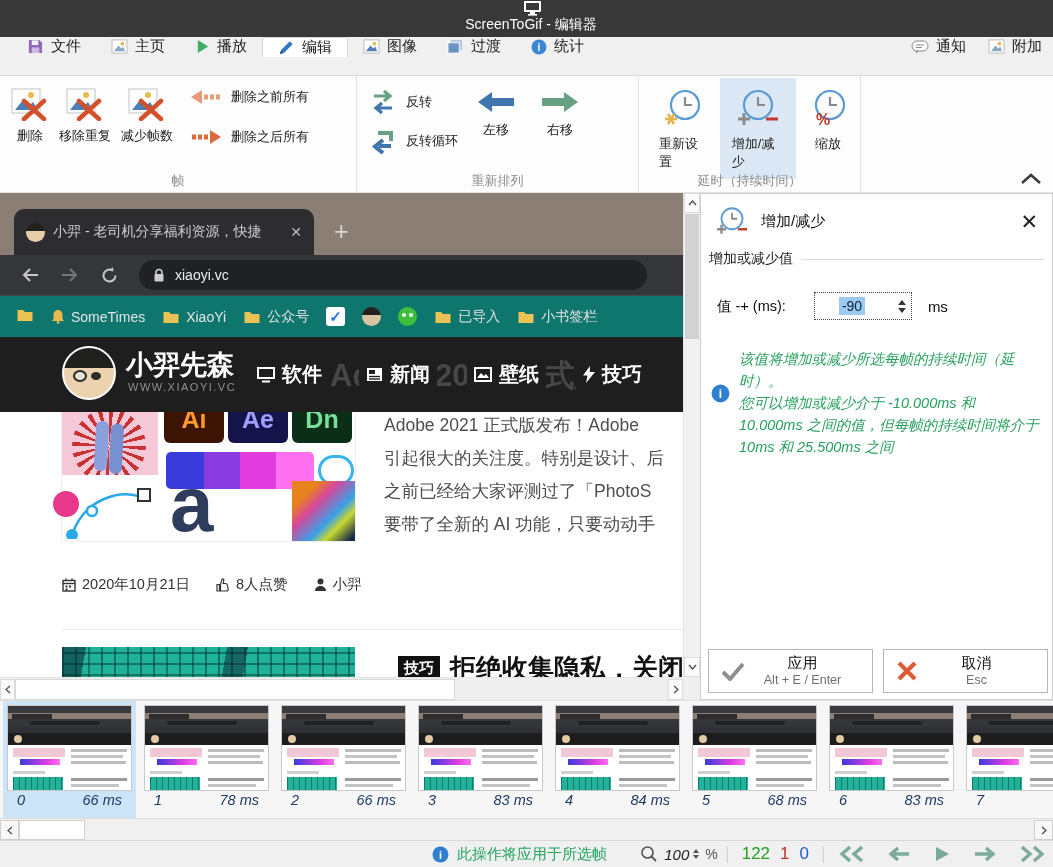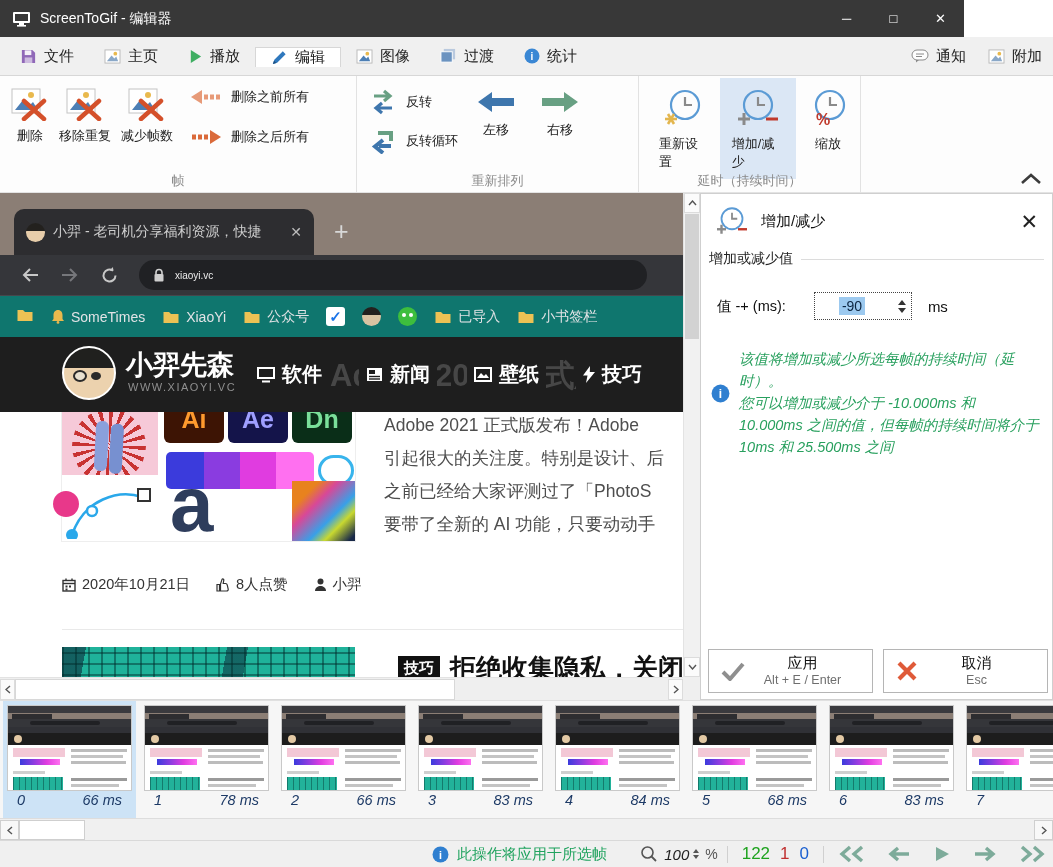--- a/index.html
+++ b/index.html
@@ -1,27 +1,27 @@
 <!DOCTYPE html>
 <html><head>
 <meta charset="utf-8">
 <style>
   * { margin:0; padding:0; box-sizing:border-box; }
   body { font-family:"Liberation Sans", sans-serif; background:#888; }
   #window { position:relative; width:1053px; height:867px; background:#fff; overflow:hidden; font-family:"Liberation Sans", sans-serif; }
 
   
-  .titlebar { position:absolute; left:0; top:0; width:964px; height:37px; background:#383838; display:flex; align-items:center; color:#fff; }
+  .titlebar { position:absolute; left:0; top:0; width:1053px; height:37px; background:#383838; display:flex; align-items:center; color:#fff;flex-direction:column; }
   .app-icon { margin-left:12px; display:flex; }
   .titlebar .title { margin-left:9px; font-size:14px; }
   .win-controls { margin-left:auto; display:flex; height:100%; }
   .win-btn { width:47px; height:100%; display:flex; align-items:center; justify-content:center; font-size:13px; color:#fff; }
 
   
-  .tabbar { position:absolute; left:0; top:37px; width:1053px; height:39px; background:#f0f0f0; border-bottom:1px solid #d7d7d7; display:flex; align-items:center; padding-left:5px; }
+  .tabbar { position:absolute; left:0; top:37px; width:1053px; height:39px; background:#f0f0f0; border-bottom:1px solid #d7d7d7; display:flex; align-items:flex-start; padding-left:12px; }
   .rtab { display:flex; align-items:center; gap:7px; padding:0 15px; font-size:15px; color:#222; position:relative; }
   .rtab.active { background:#fff; border:1px solid #d7d7d7; border-bottom:none; margin-bottom:-1px; }
   .tabbar-right { margin-left:auto; display:flex; }
   .tabbar-right .rtab { padding:0 11px; }
 
   
   .ribbon { position:absolute; left:0; top:76px; width:1053px; height:117px; background:#fdfdfd; border-bottom:1px solid #e3e3e3; }
   .rgroup { position:absolute; top:0; height:117px; border-right:1px solid #e2e2e2; }
   .rgroup-label { position:absolute; bottom:3px; left:0; width:100%; text-align:center; font-size:13px; color:#8a8a8a; }
   .g-frame { left:0; width:357px; }
@@ -42,21 +42,21 @@
   .preview { position:absolute; left:0; top:193px; width:683px; height:484px; overflow:hidden; background:#fff; }
   .c-tabstrip { position:absolute; left:0; top:0; width:683px; height:62px; background:#8b7e75; }
   .c-tab { position:absolute; left:14px; top:16px; width:300px; height:46px; background:#2d2d30; border-radius:10px 10px 0 0; display:flex; align-items:center; padding:4px 12px; color:#cfcfcf; }
   .c-tab-title { font-size:14px; white-space:nowrap; overflow:hidden; max-width:225px; margin-left:8px; }
   .c-tab-close { margin-left:auto; font-size:14px; color:#bdbdbd; }
   .favicon { width:19px; height:19px; border-radius:50%; background:linear-gradient(#23211e 0 42%, #e7cdaa 42%); flex:none; }
   .c-newtab { position:absolute; left:334px; top:24px; font-size:25px; color:#d8d8d8; font-weight:300; }
   .c-toolbar { position:absolute; left:0; top:62px; width:683px; height:40px; background:#35363a; display:flex; align-items:center; }
   .nav-ic { margin-left:20px; display:flex; }
   .omnibox { margin-left:20px; width:508px; height:30px; background:#202124; border-radius:15px; display:flex; align-items:center; padding:0 14px; }
-  .omni-url { color:#ececec; font-size:10px; margin-left:10px; }
+  .omni-url { color:#ececec; font-size:14px; margin-left:10px; }
   .c-bookmarks { position:absolute; left:0; top:102px; width:683px; height:42px; background:#0f766e; border-top:1px solid #46474c; display:flex; align-items:center; gap:17px; padding-left:16px; }
   .bm { display:flex; align-items:center; gap:6px; color:#e2e3e6; font-size:14px; }
   .bm-check { width:19px; height:19px; background:#fff; border-radius:3px; color:#1a73e8; font-size:15px; font-weight:bold; display:flex; align-items:center; justify-content:center; }
   .bm-avatar { width:19px; height:19px; border-radius:50%; background:linear-gradient(#23211e 0 42%, #d9c3a2 42%); }
   .bm-wechat { width:19px; height:19px; border-radius:50%; background:#3dbe3d; position:relative; }
   .bm-wechat::after { content:""; position:absolute; left:4px; top:6px; width:4px; height:4px; border-radius:50%; background:#fff; box-shadow:7px 0 0 #fff; }
 
   .c-site { position:absolute; left:0; top:144px; width:683px; height:340px; background:#fff; overflow:hidden; }
   .site-header { position:absolute; left:0; top:0; width:683px; height:75px; background:#1e1e1e; z-index:3; }
   .site-logo { position:absolute; left:62px; top:9px; width:54px; height:54px; border-radius:50%; background:linear-gradient(#20201e 0 40%, #ecd2ae 40%); border:2px solid #fff; }

